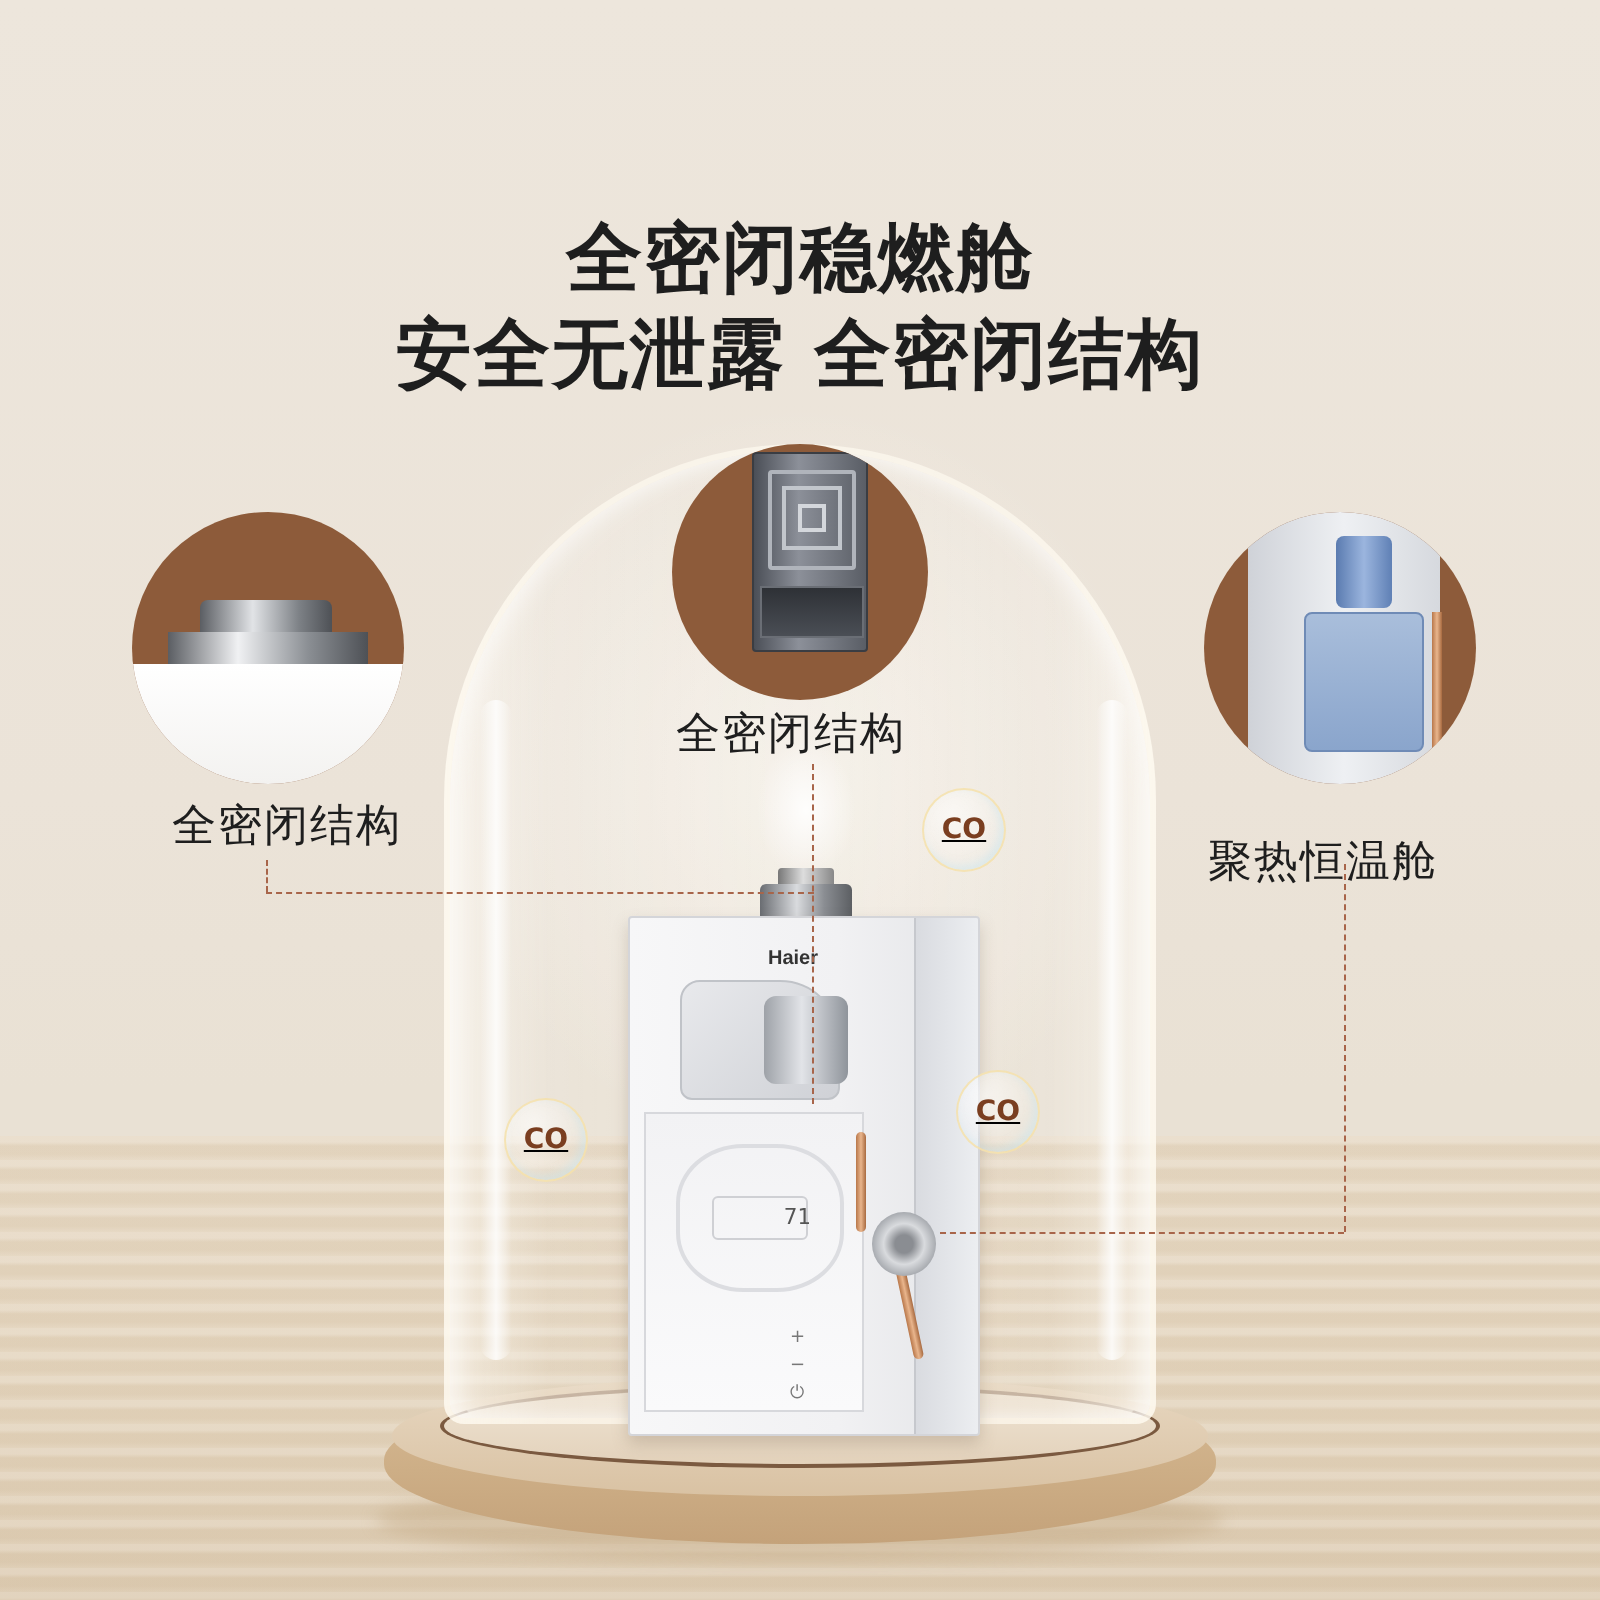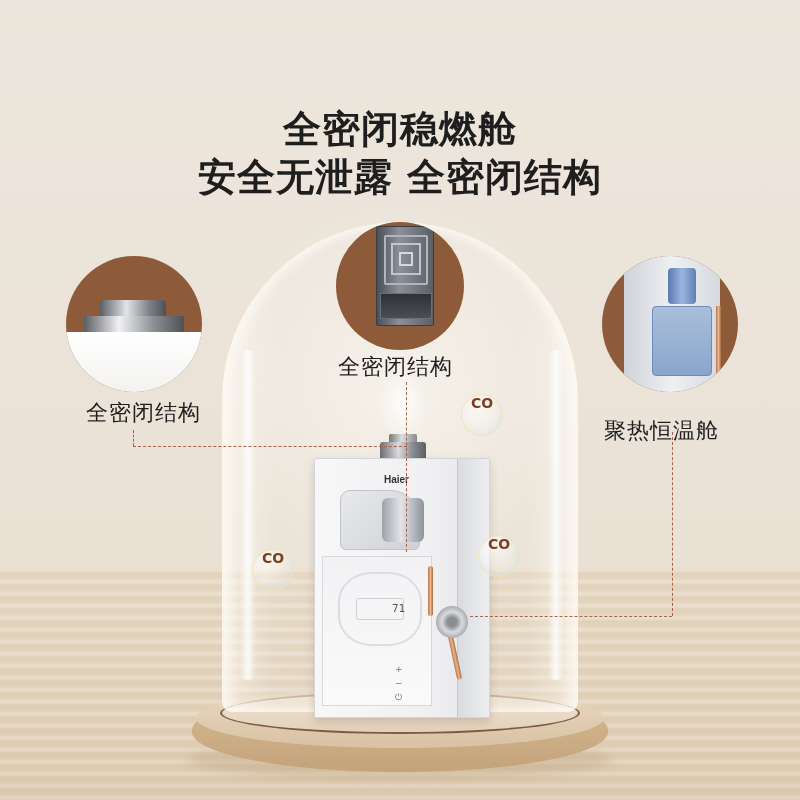--- a/index.html
+++ b/index.html
@@ -223,21 +223,21 @@
     position: absolute; left: 92px; top: 50px; width: 5px; height: 80px;
     background: linear-gradient(90deg, #b8774a, #e9b58c, #a86a40);
   }
 
   
   .co-bubble {
     position: absolute; width: 42px; height: 42px; border-radius: 50%;
     border: 1.5px solid rgba(245,225,170,0.85);
     background: radial-gradient(circle at 35% 30%, rgba(255,255,255,0.6), rgba(255,255,255,0.15) 60%, rgba(255,255,255,0.05));
     box-shadow: inset -2px -2px 4px rgba(200,230,240,0.5);
-    display: flex; align-items: flex-start; justify-content: center;
+    display: flex; align-items: center; justify-content: center; text-decoration: underline;
   }
   .co-text {
     font-size: 14px; font-weight: bold; color: #7a3e20;
     font-family: "DejaVu Sans", sans-serif; letter-spacing: 0px;
   }
 </style>
 </head>
 <body>
 
 <div class="scene">

